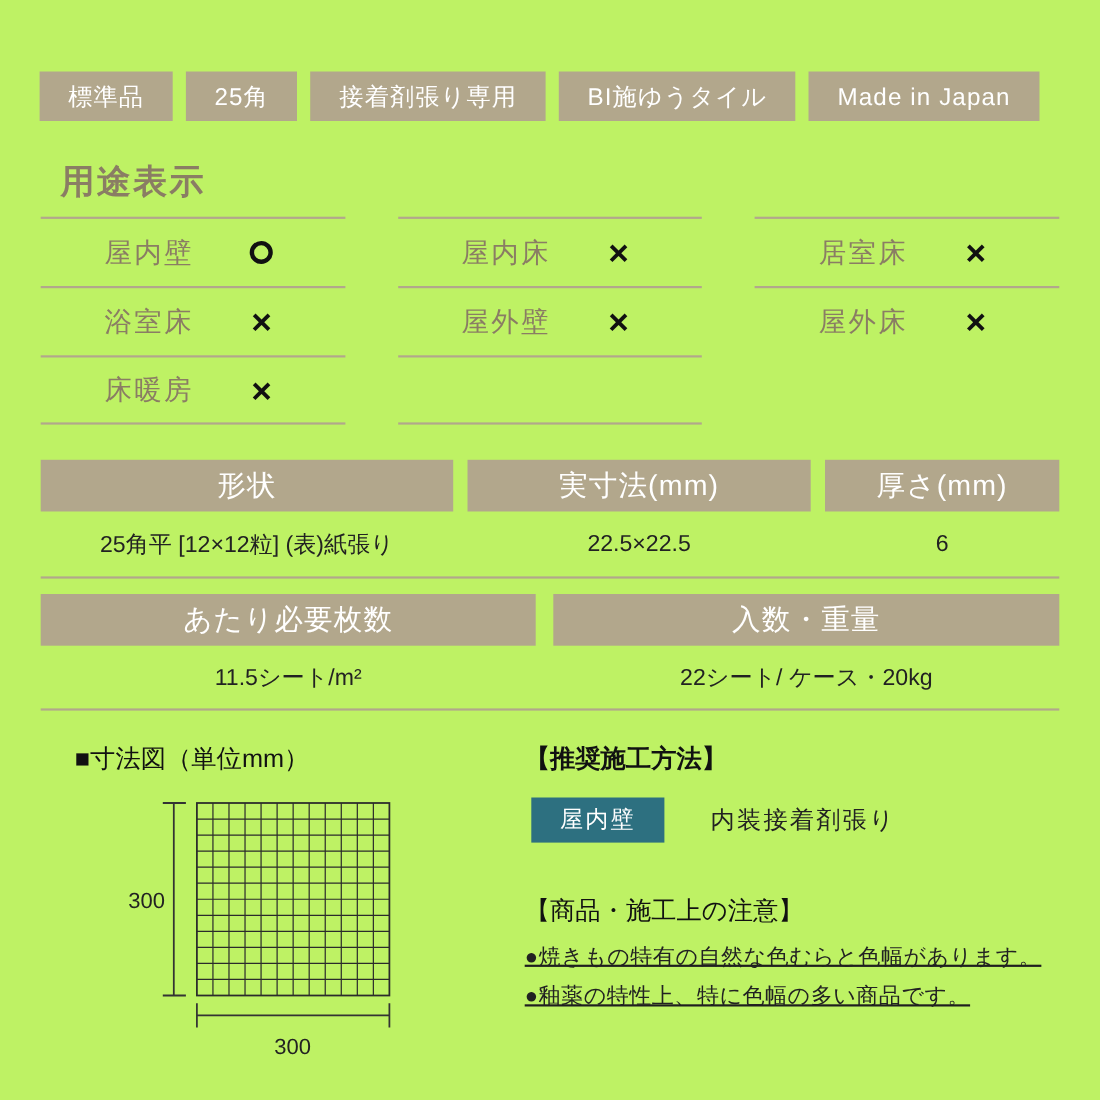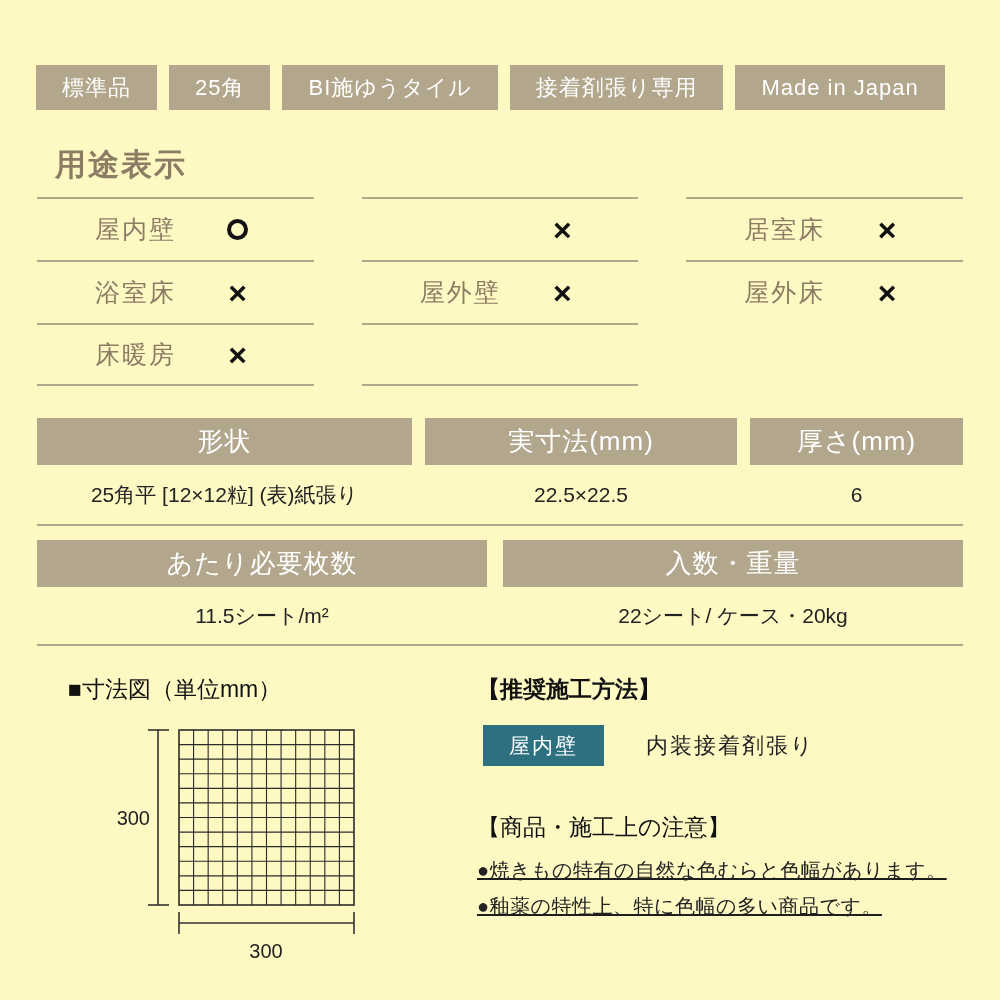--- a/index.html
+++ b/index.html
@@ -4,21 +4,21 @@
 <style>
   :root{
     --tan:#b2a78c; --brown:#8a7d64; --teal:#2d7080; --ink:#1e1e1e;
   }
   *{box-sizing:border-box; margin:0; padding:0;}
   html,body{background:#fff;}
   body{
     width:1000px; height:1000px; position:relative; overflow:hidden;
     font-family:"Liberation Sans","DejaVu Sans",sans-serif; color:var(--ink);
   }
-  .page{position:absolute; inset:0; background:#fef9c3;}
+  .page{position:absolute; inset:0; background:#bef264;}
 
   
   .badges{position:absolute; left:36px; top:65px; display:flex; gap:12px;}
   .badge{
     background:var(--tan); color:#fff; height:45px; line-height:45px;
     font-size:22px; padding:0 26px; white-space:nowrap; text-align:center; letter-spacing:1px;
   }
 
   
   .usage-title{
@@ -91,33 +91,34 @@
   .note-item{font-size:20px; color:#222; line-height:36px; letter-spacing:0.5px;}
 </style>
 </head>
 <body>
 
 <div class="page">
 
   <div class="badges">
     <div class="badge">標準品</div>
     <div class="badge">25角</div>
+    <div class="badge">接着剤張り専用</div>
     <div class="badge">BI施ゆうタイル</div>
-    <div class="badge">接着剤張り専用</div>
     <div class="badge">Made in Japan</div>
   </div>
 
   <div class="usage-title">用途表示</div>
 
   <div class="usage-table">
     <div class="ucell">
       <span class="ulabel">屋内壁</span>
       <span class="umark mark-circle"></span>
     </div>
     <div class="ucell">
+      <span class="ulabel">屋内床</span>
       <span class="umark mark-cross">×</span>
     </div>
     <div class="ucell">
       <span class="ulabel">居室床</span>
       <span class="umark mark-cross">×</span>
     </div>
     <div class="ucell">
       <span class="ulabel">浴室床</span>
       <span class="umark mark-cross">×</span>
     </div>

